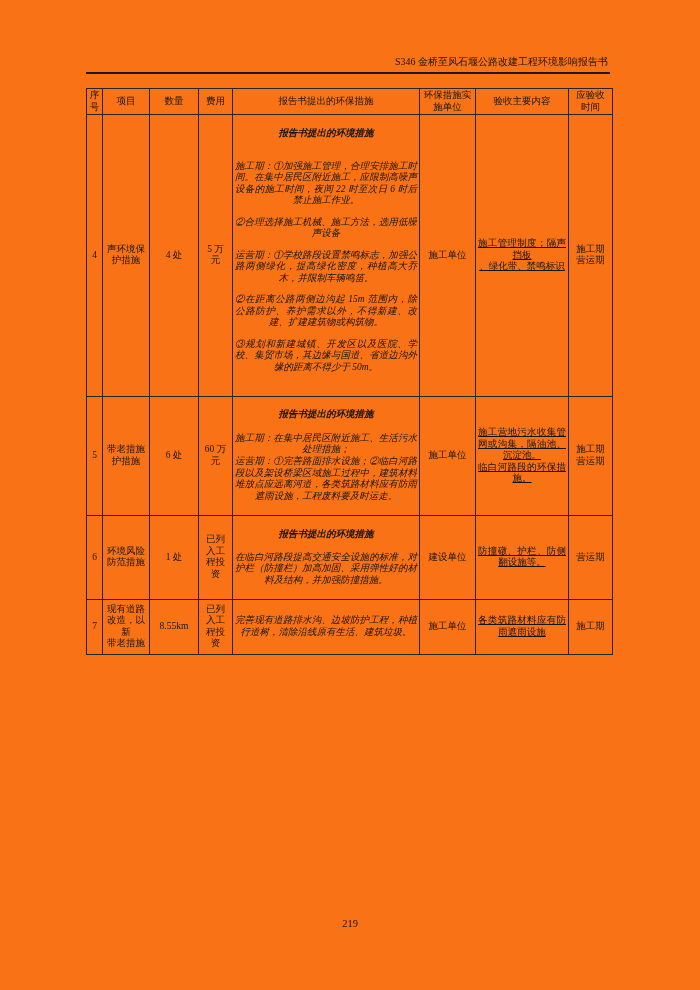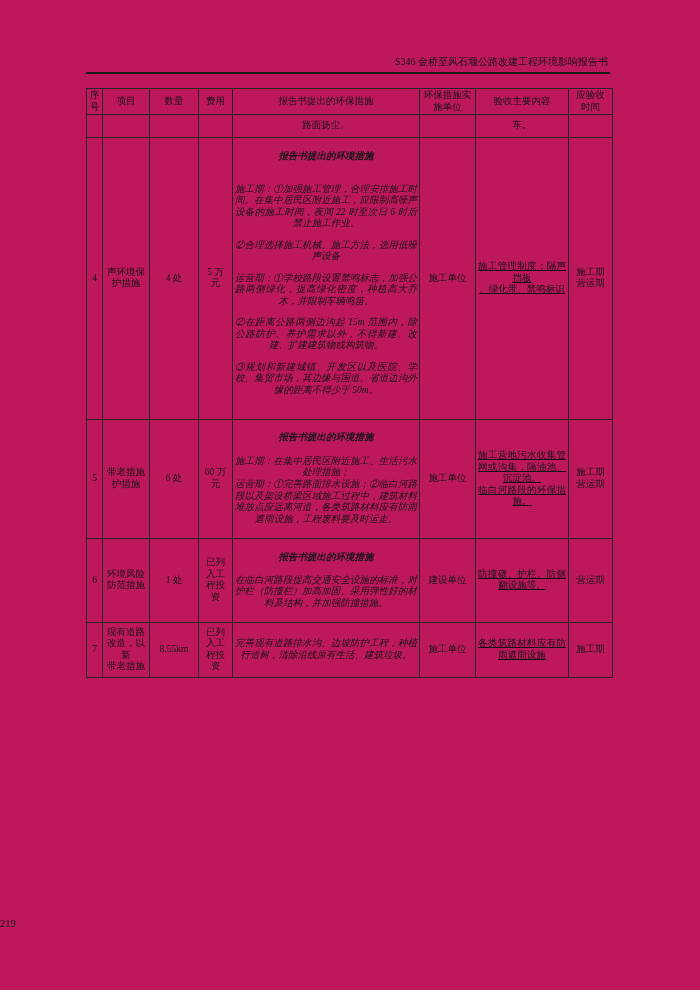--- a/index.html
+++ b/index.html
@@ -1,20 +1,20 @@
 <!DOCTYPE html>
 <html><head>
 <meta charset="utf-8">
 <style>
   html, body { margin: 0; padding: 0; }
   .page {
     position: relative;
     width: 700px;
     height: 990px;
-    background: #be185d;
+    background: #f97316;
     font-family: "Liberation Serif", "DejaVu Serif", serif;
     color: #141414;
     overflow: hidden;
   }
   .doc-header {
     position: absolute;
     top: 56px;
     right: 92px;
     font-size: 10px;
     line-height: 12px;
@@ -71,21 +71,21 @@
     padding: 1px 3px;
     white-space: normal;
     line-height: 13px;
   }
   .a-cell .para { margin: 0; text-decoration: underline; }
   .page-number {
     position: absolute;
     left: 0;
     top: 918px;
     width: 700px;
-    text-align: left;
+    text-align: center;
     font-size: 10.5px;
     color: #141414;
   }
 </style>
 </head>
 <body>
 
 <div class="page">
 
   <div class="doc-header">S346 金桥至风石堰公路改建工程环境影响报告书</div>
@@ -110,30 +110,20 @@
         <td class="hdr">数量</td>
         <td class="hdr">费用</td>
         <td class="hdr">报告书提出的环保措施</td>
         <td class="hdr">环保措施实
 施单位</td>
         <td class="hdr">验收主要内容</td>
         <td class="hdr">应验收
 时间</td>
       </tr>
 
-      <tr style="height:23px">
-        <td></td>
-        <td></td>
-        <td></td>
-        <td></td>
-        <td>路面扬尘。</td>
-        <td></td>
-        <td>车。</td>
-        <td></td>
-      </tr>
 
       <tr style="height:255px">
         <td>4</td>
         <td>声环境保
 护措施</td>
         <td>4 处</td>
         <td>5 万
 元</td>
         <td class="m-cell m4">
           <div class="m-title">报告书提出的环境措施</div>

